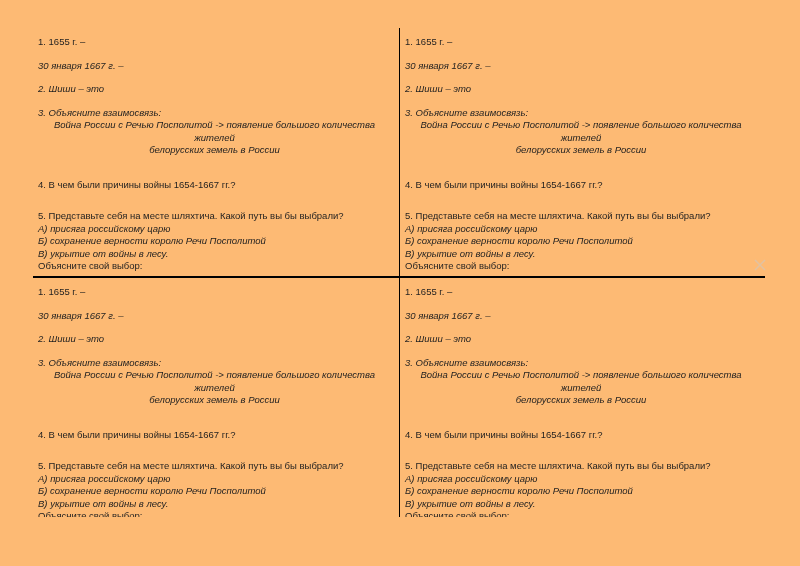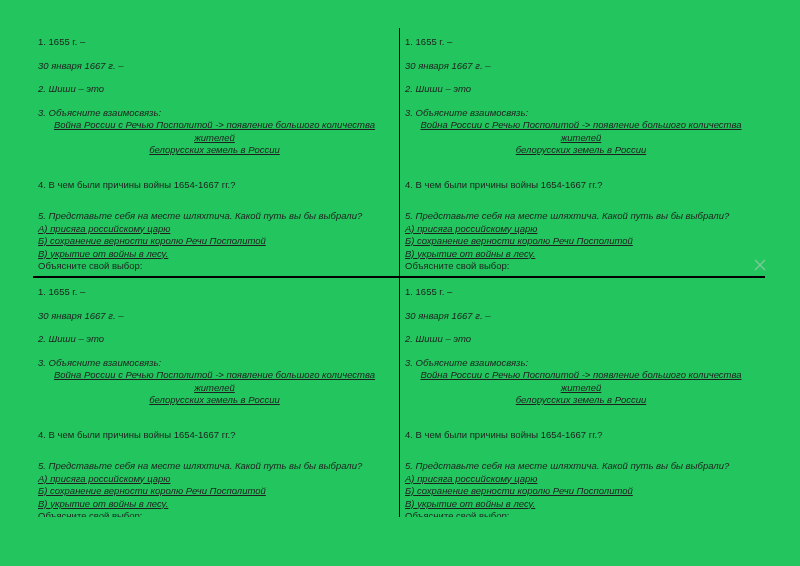--- a/index.html
+++ b/index.html
@@ -4,21 +4,21 @@
 <style>
   html, body {
     margin: 0;
     padding: 0;
     background: #ffffff;
   }
   .page {
     position: relative;
     width: 800px;
     height: 566px;
-    background: #22c55e;
+    background: #fdba74;
     overflow: hidden;
     font-family: "Liberation Sans", sans-serif;
     color: #1f1f1f;
   }
   .sheet {
     position: absolute;
     left: 33px;
     top: 28px;
     width: 732px;
     height: 489px;
@@ -35,22 +35,22 @@
   .cell.col-left  { border-right: 1.5px solid #000000; }
   .cell.row-top   { border-bottom: 2px solid #000000; }
   .cell p {
     margin: 0;
     font-size: 9.5px;
     line-height: 12.5px;
     white-space: nowrap;
   }
   .gap-1 { margin-top: 11px !important; font-style: italic; }   
   .gap-2 { margin-top: 22px !important; }   
-  .gap-3 { margin-top: 19px !important; font-style: italic; }   
-  .italic { font-style: italic; text-decoration: underline; }
+  .gap-3 { margin-top: 19px !important; }   
+  .italic { font-style: italic; }
   .linkblock {
     text-align: center;
     padding: 0 4px;
   }
   .linkblock p { white-space: normal; }
   .artifact-cross {
     position: absolute;
     left: 752px;
     top: 257px;
     width: 16px;

